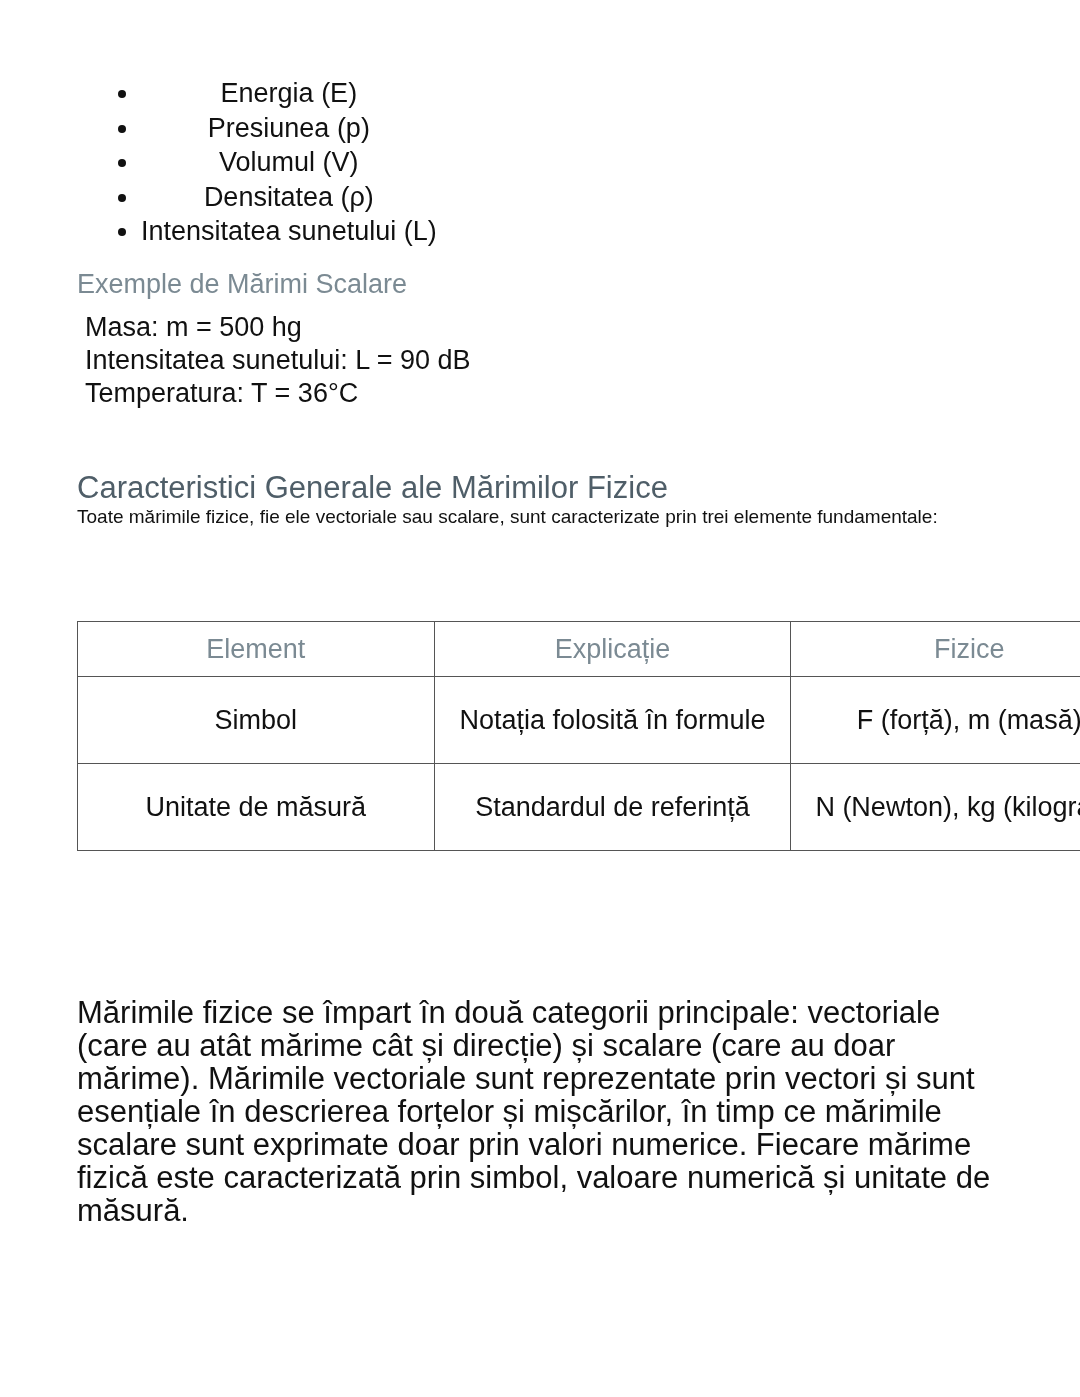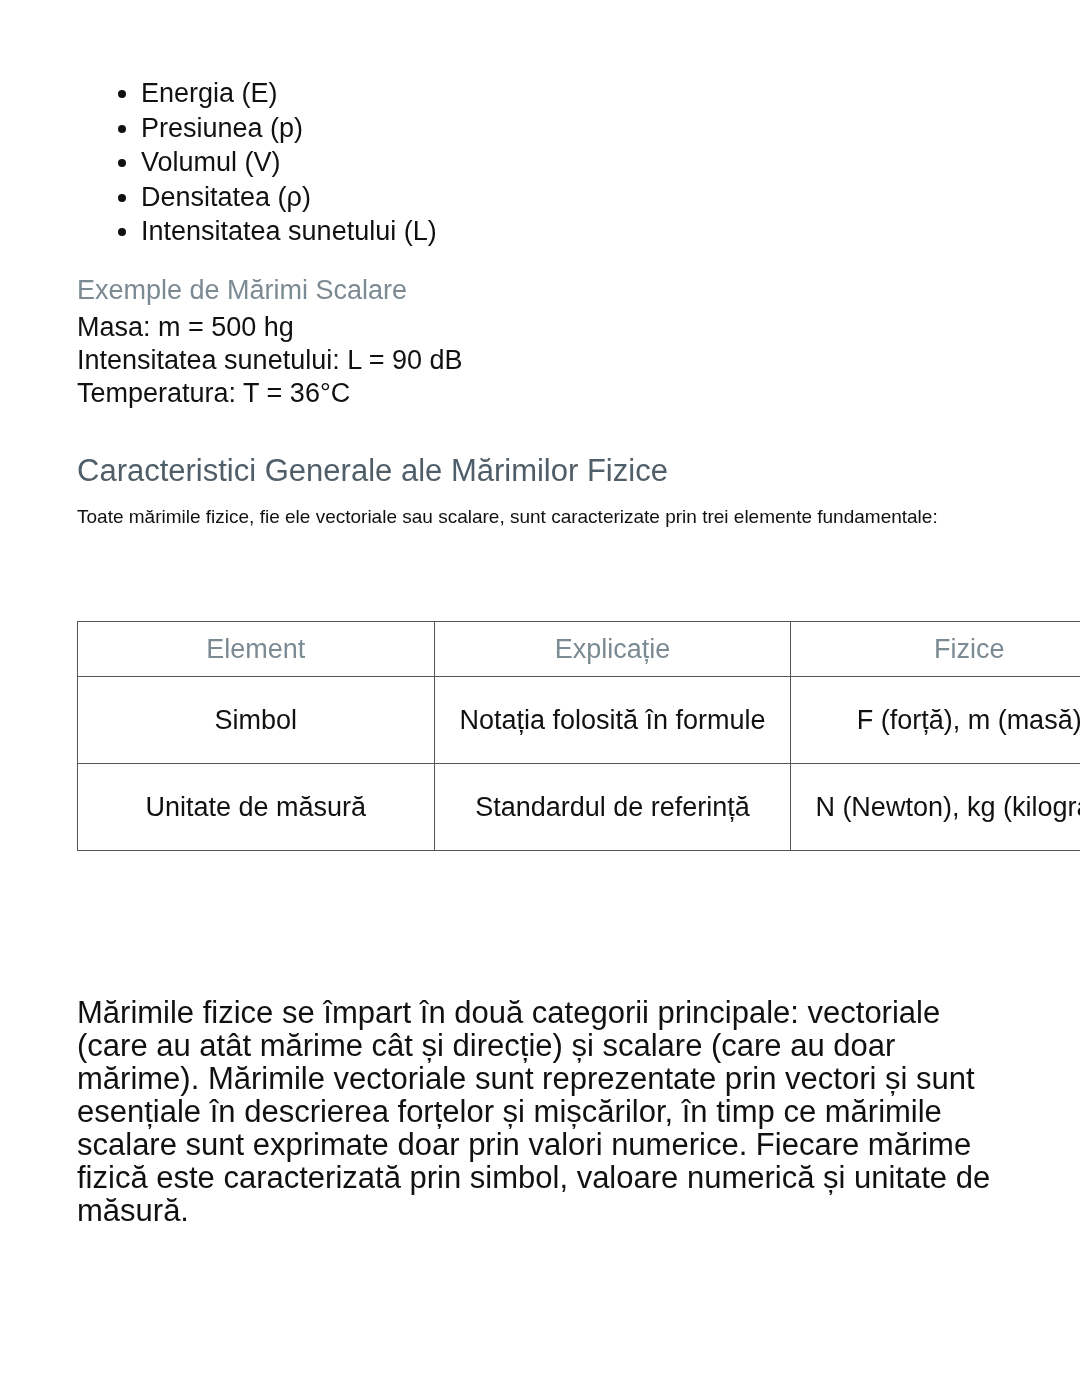--- a/index.html
+++ b/index.html
@@ -4,34 +4,34 @@
 <style>
   html, body { margin: 0; padding: 0; background: #ffffff; }
   body {
     width: 1080px; height: 1397px; position: relative; overflow: hidden;
     font-family: "Liberation Sans", "DejaVu Sans", sans-serif;
     color: #111111;
   }
   .page { position: absolute; left: 77px; top: 0; width: 926px; }
   ul.bullets {
     position: absolute; left: 30px; top: 76px; margin: 0; padding: 0 0 0 34px;
-    font-size: 27px; line-height: 34.6px;
+    font-size: 27px; line-height: 34.6px; text-align: center;
   }
   ul.bullets li { list-style: disc; padding-left: 0; }
   .h3 {
     position: absolute; left: 0; top: 266px;
-    font-size: 27px; color: #7b8a93; line-height: 36px; margin-top: 6px;
+    font-size: 27px; color: #7b8a93; line-height: 36px;
   }
   .examples {
     position: absolute; left: 0; top: 311px;
     font-size: 27px; line-height: 33px;
   }
-  .examples div { white-space: nowrap; }
+  .examples div { white-space: nowrap; margin-left: 8px; }
   .h2 {
-    position: absolute; left: 0; top: 451px;
+    position: absolute; left: 0; top: 468px;
     font-size: 31px; color: #4f5e68; line-height: 40px;
   }
   .intro {
     position: absolute; left: 0; top: 500px; width: 930px;
     font-size: 19px; line-height: 33px;
   }
   table.grid {
     position: absolute; left: 0; top: 621px; width: 1071px;
     border-collapse: collapse; font-size: 27px; table-layout: fixed;
   }

